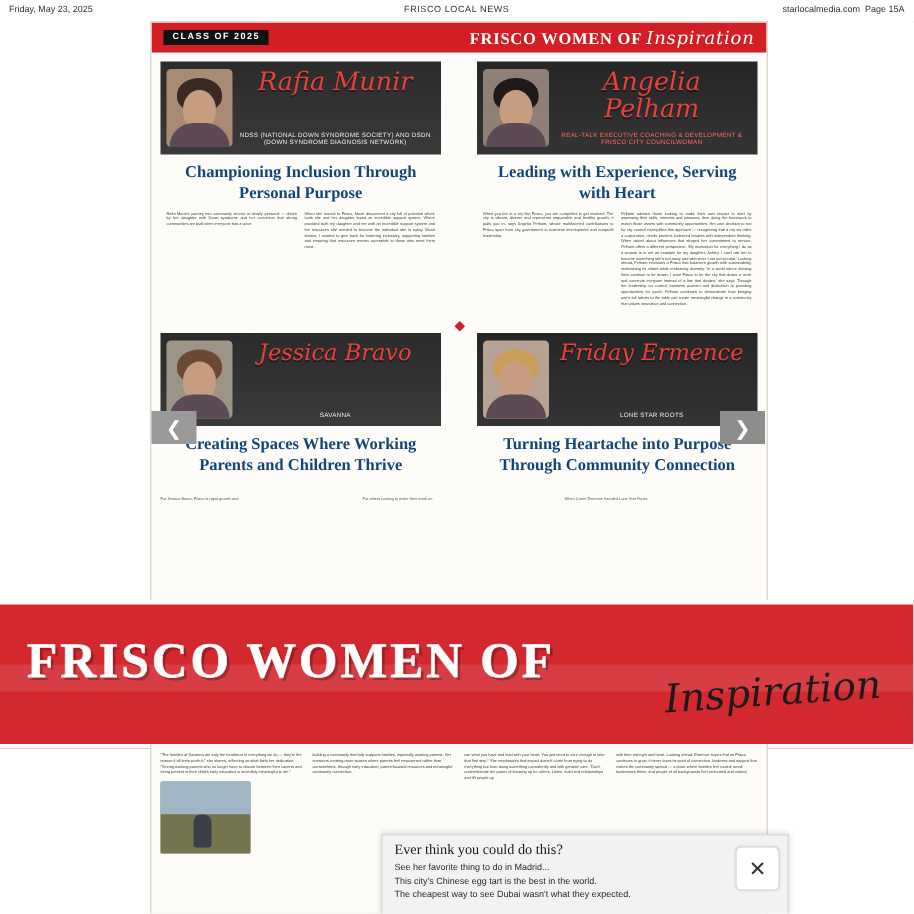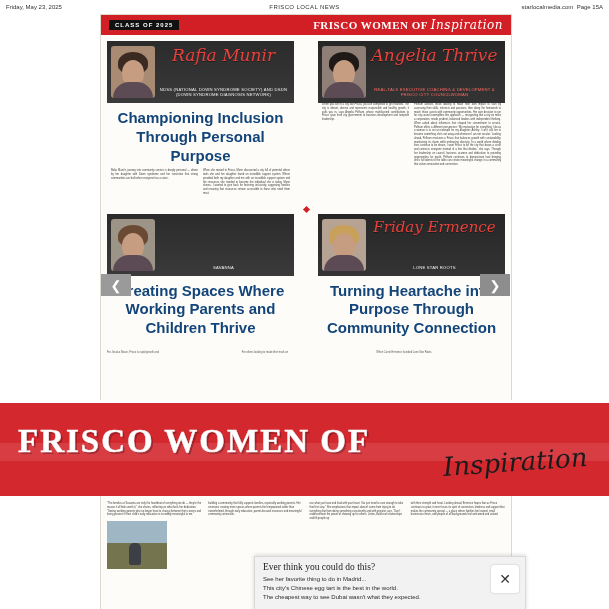--- a/index.html
+++ b/index.html
@@ -168,23 +168,23 @@
     color: #f0f0f0;
     font-size: 4.2px;
     text-align: center;
     line-height: 1.35;
     letter-spacing: .2px;
   }
   .org-line.red { color: #ff6b63; }
 
   .feature-headline {
     text-align: center;
-    font-family: Liberation Sans, sans-serif;
+    font-family: Liberation Serif, serif;
     font-weight: bold;
-    font-size: 15px;
+    font-size: 11px;
     color: #13457a;
     line-height: 1.25;
     margin: 6px 4px 4px 4px;
   }
 
   .cols {
     display: flex;
     gap: 5px;
     padding: 0 4px;
     font-size: 2.6px;
@@ -409,23 +409,24 @@
         </div>
       </div>
 
       <div class="feature">
         <div class="feature-head dark2">
           <div class="portrait p2">
             <div class="hair"></div>
               <div class="face"></div>
               <div class="body"></div>
           </div>
-          <div class="name-script">Angelia Thrive</div>
+          <div class="name-script">Angelia Pelham</div>
           <div class="org-line red">REAL-TALK EXECUTIVE COACHING &amp; DEVELOPMENT &amp; FRISCO CITY COUNCILWOMAN</div>
         </div>
+        <div class="feature-headline">Leading with Experience, Serving with Heart</div>
         <div class="cols">
           <div class="col">When you live in a city like Frisco, you are compelled to get involved. The city is vibrant, diverse and represents responsible and healthy growth, it pulls you in, says Angelia Pelham, whose multifaceted contributions to Frisco span from city government to business development and nonprofit leadership.</div>
           <div class="col">Pelham advises those looking to make their own impact to start by assessing their skills, interests and passions, then doing the homework to match those assets with community opportunities. Her own decision to run for city council exemplifies this approach — recognizing that a city six miles a corporation, needs prudent, balanced leaders with independent thinking. When asked about influences that shaped her commitment to service, Pelham offers a different perspective: 'My motivation for everything I do as a woman is to set an example for my daughter, Ashley. I can't ask her to become something she's not away and whenever I am not secular.' Looking ahead, Pelham envisions a Frisco that balances growth with sustainability, maintaining its charm while embracing diversity. 'In a world where dividing lines continue to be drawn, I want Frisco to be the city that draws a circle and connects everyone instead of a line that divides,' she says. Through her leadership on council, business acumen and dedication to providing opportunities for youth, Pelham continues to demonstrate how bringing one's full talents to the table can create meaningful change in a community that values innovation and connection.</div>
         </div>
       </div>
 
     </div>
 
     <div class="divider-row">
       <span class="diamond"></span>
@@ -433,20 +434,21 @@
 
     <div class="features features2">
 
       <div class="feature">
         <div class="feature-head">
           <div class="portrait p3">
             <div class="hair"></div>
               <div class="face"></div>
               <div class="body"></div>
           </div>
+          <div class="name-script small">Jessica Bravo</div>
           <div class="org-line">SAVANNA</div>
         </div>
         <div class="feature-headline">Creating Spaces Where Working Parents and Children Thrive</div>
       </div>
 
       <div class="feature">
         <div class="feature-head dark2">
           <div class="portrait p4">
             <div class="hair"></div>
               <div class="face"></div>

